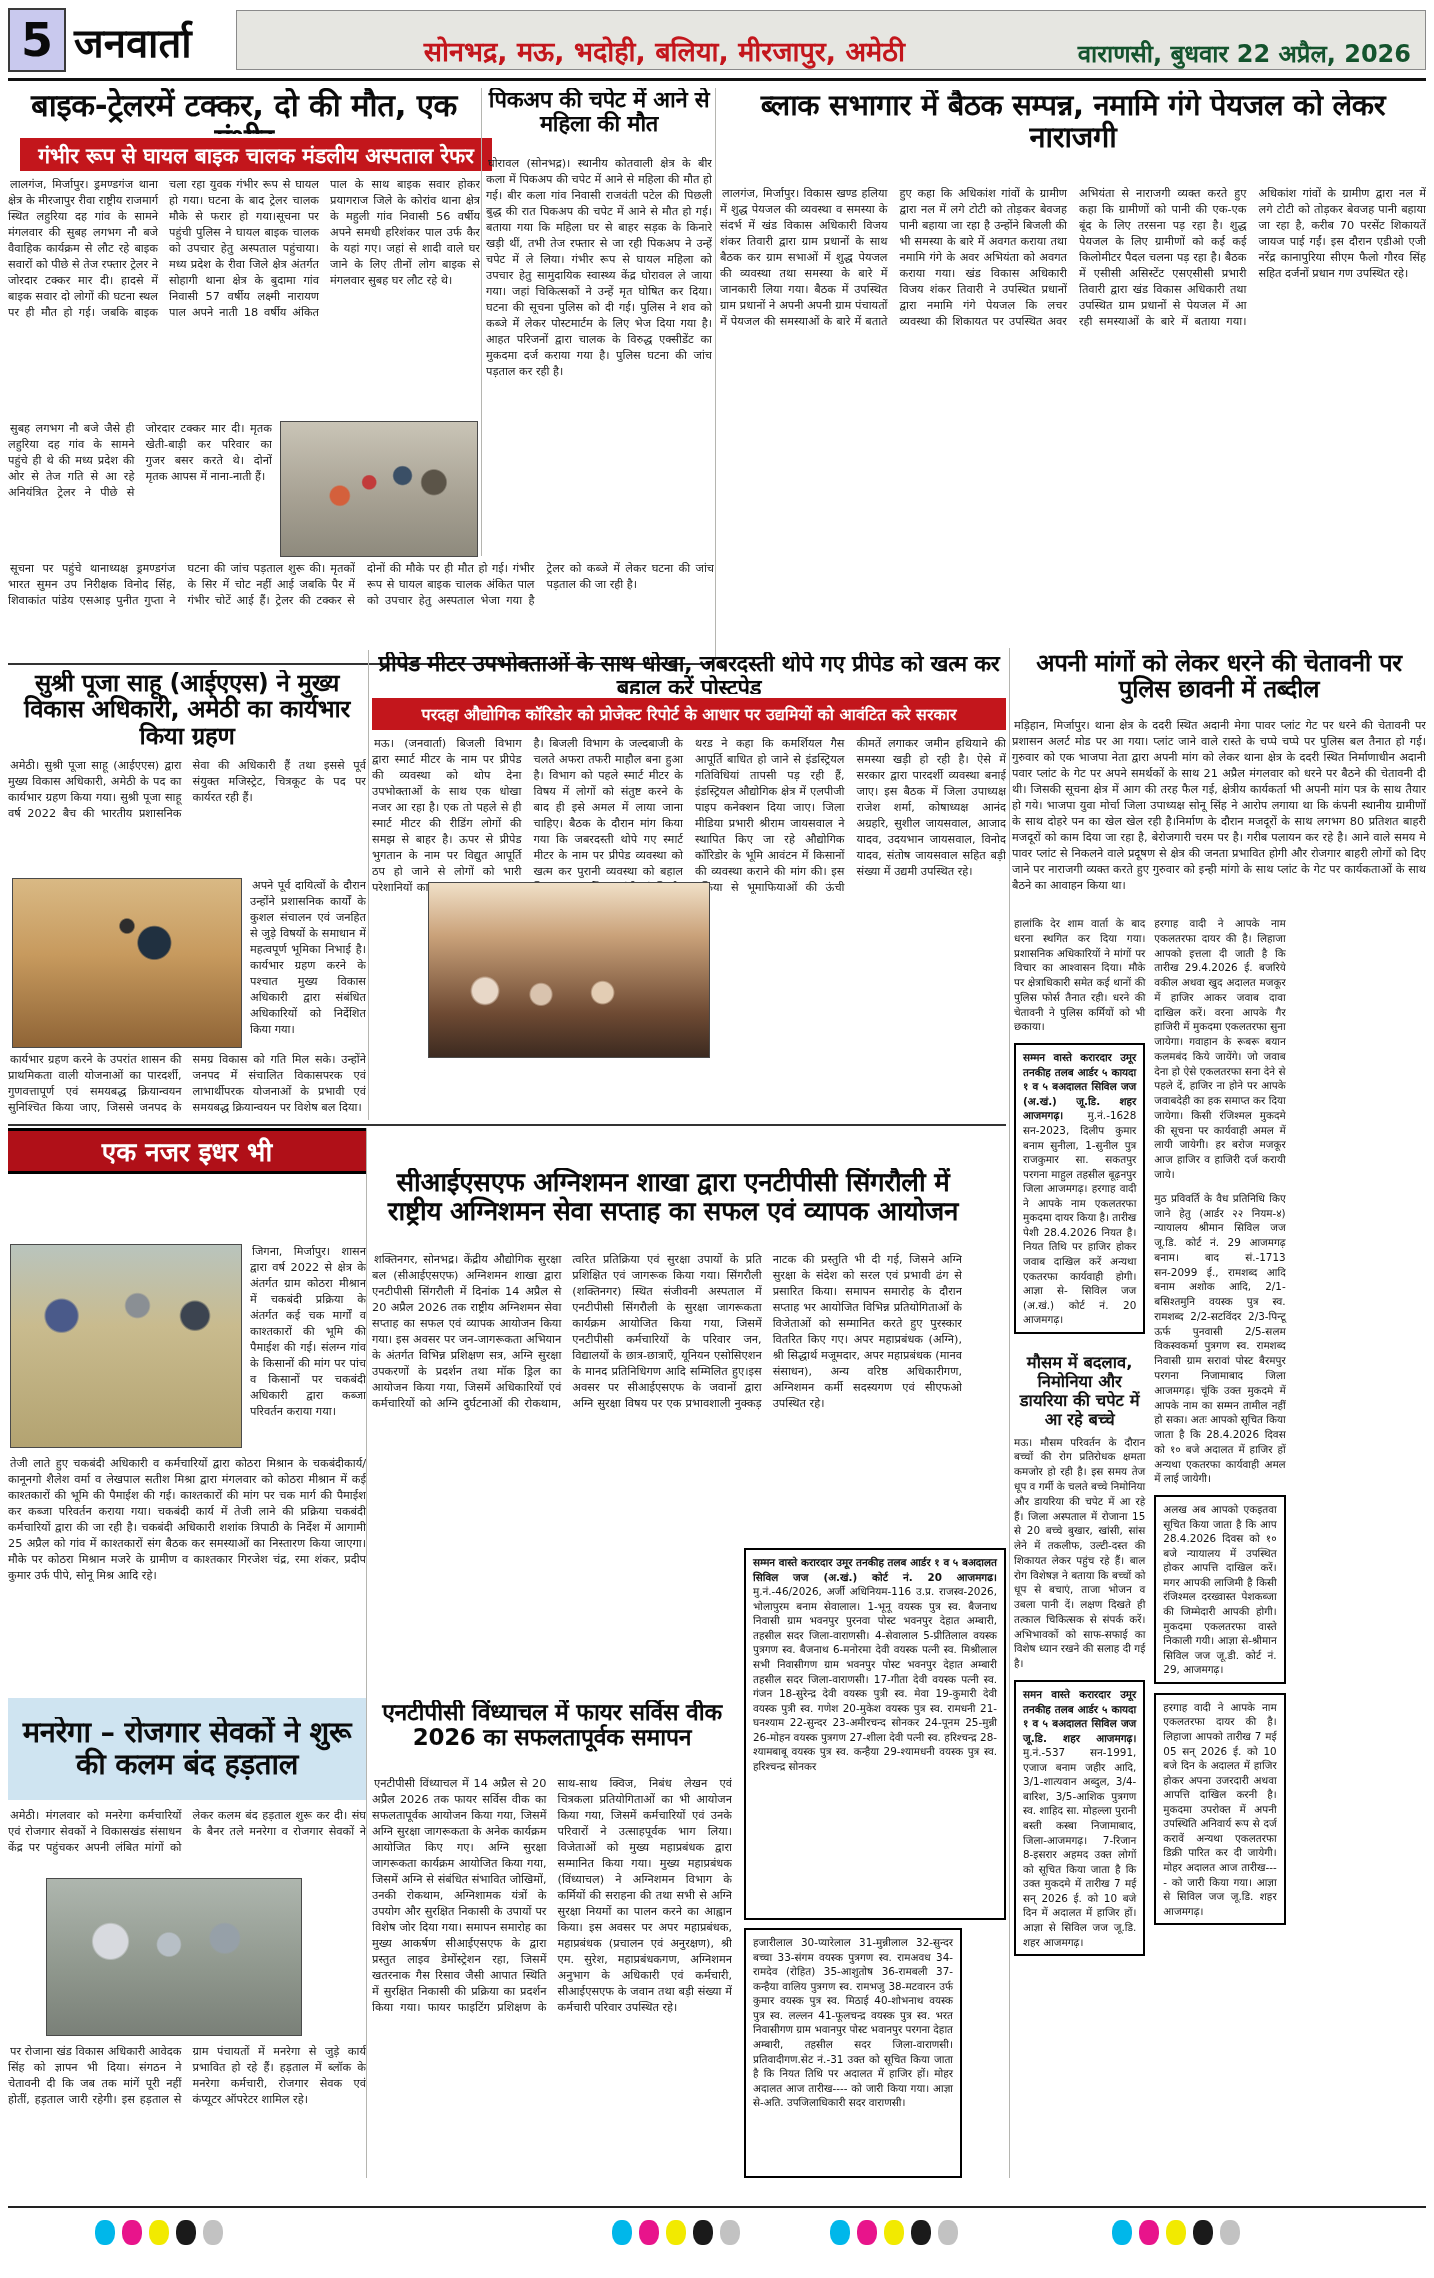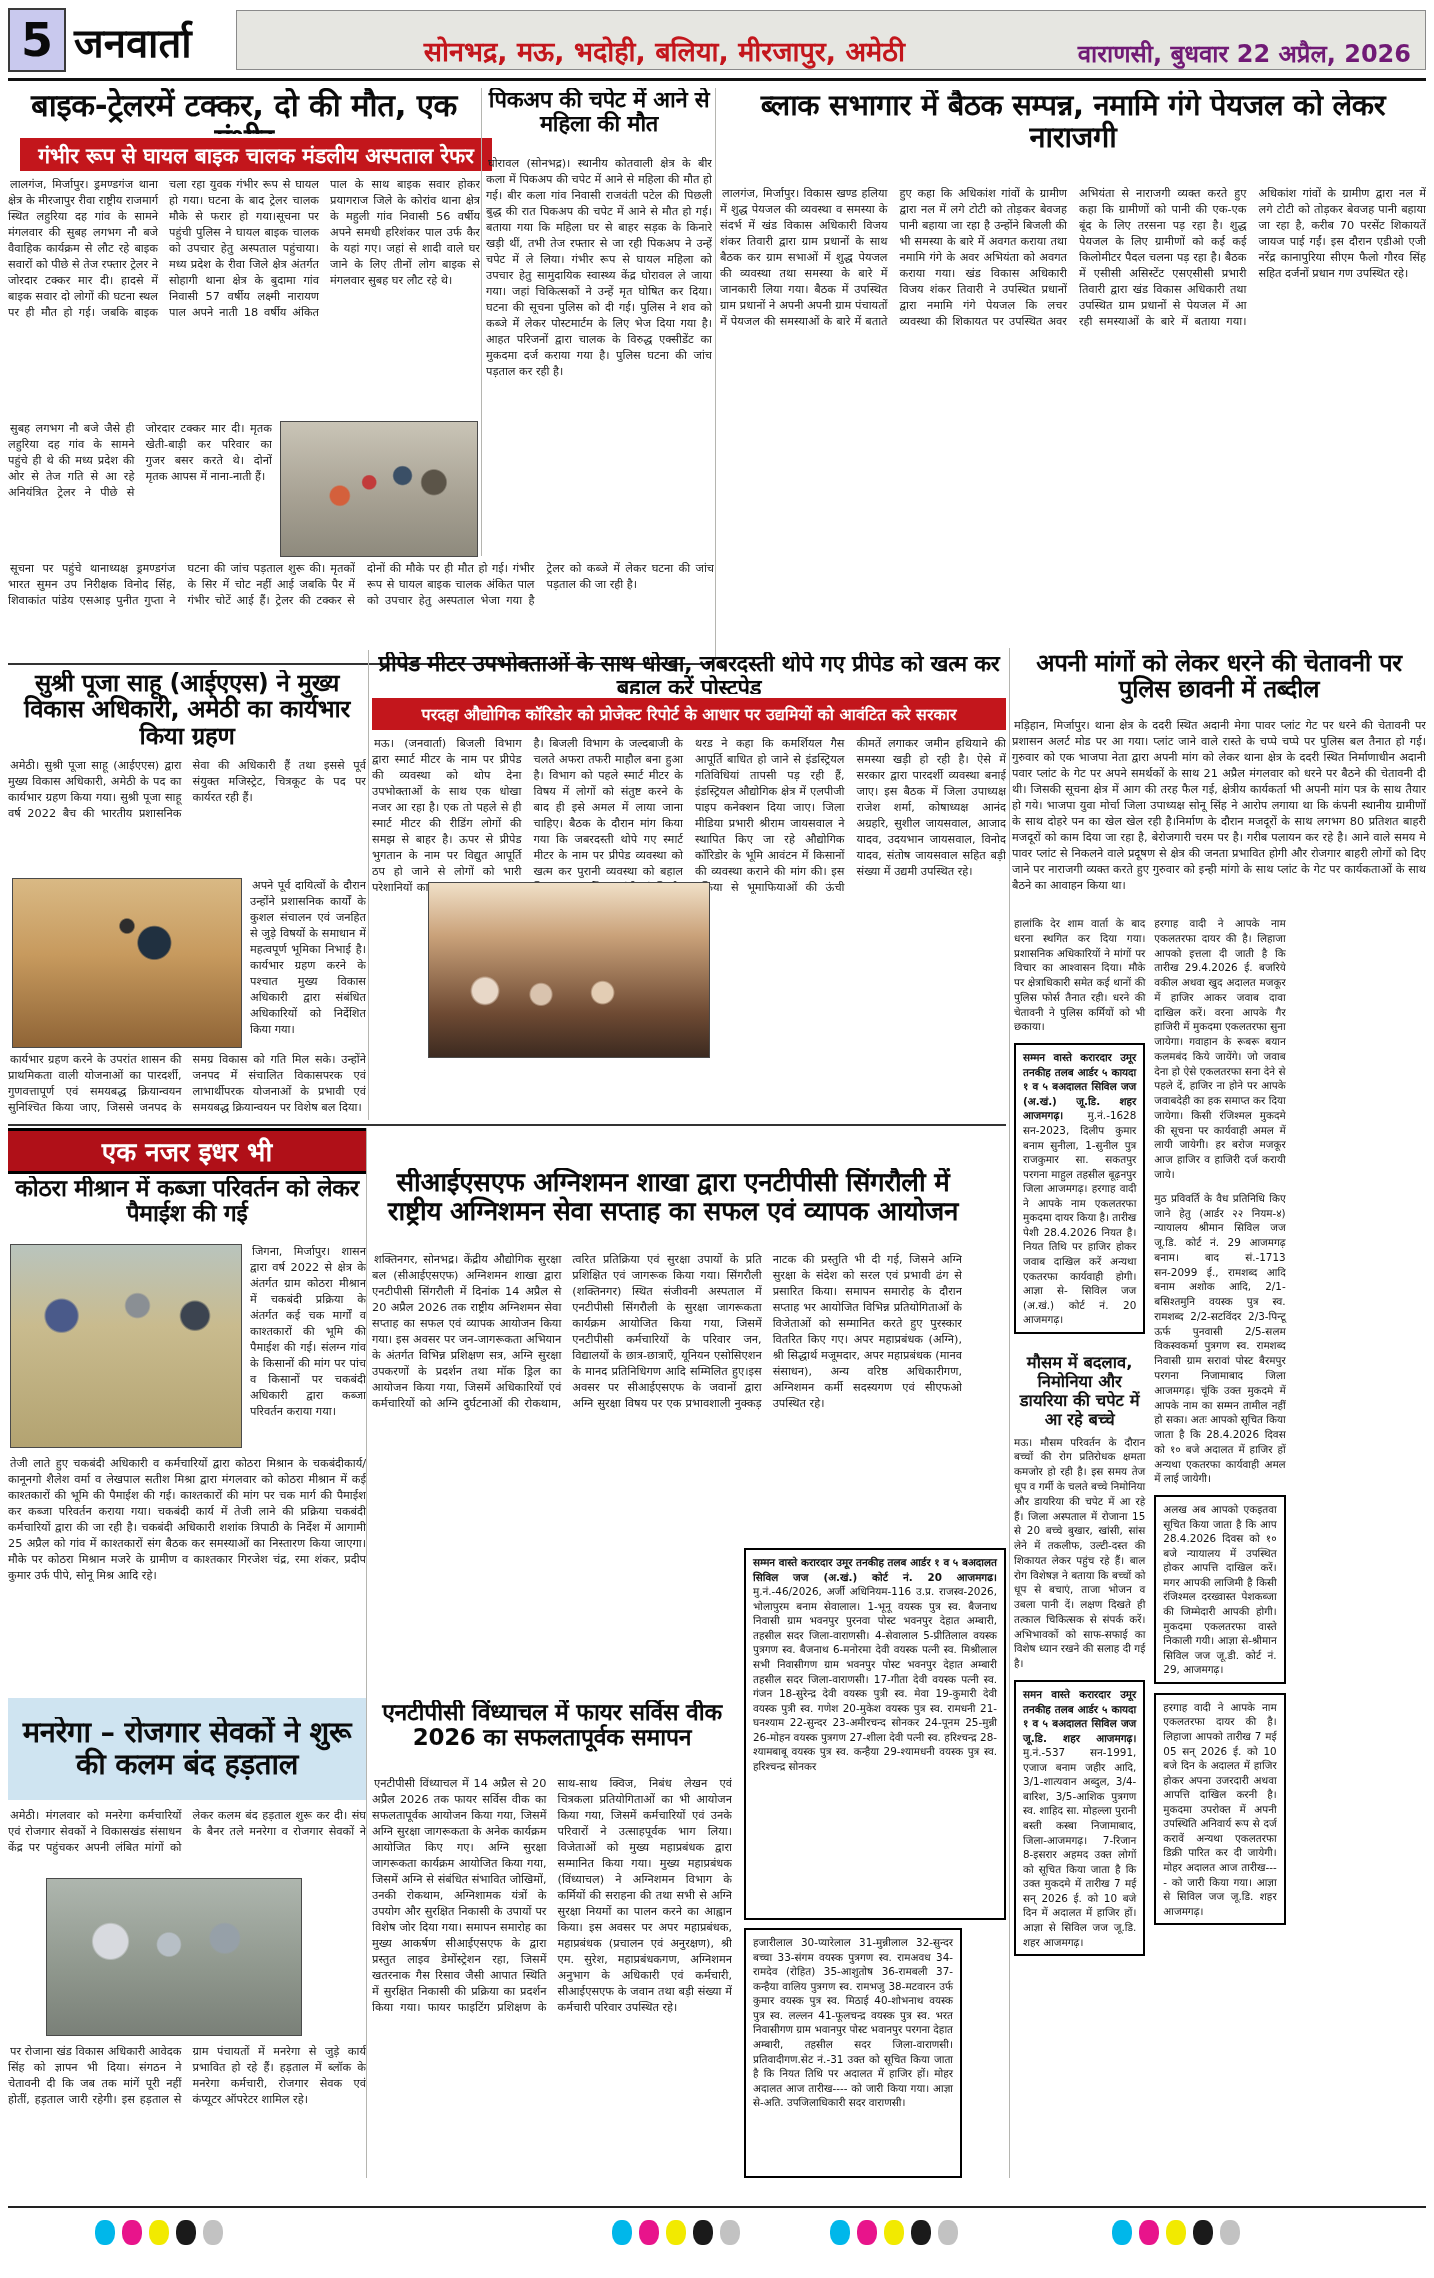--- a/index.html
+++ b/index.html
@@ -34,21 +34,21 @@
 <body>
 
 <div class="page">
 
   <div class="abs pnum" style="left:8px;top:8px;width:58px;height:64px;">
       <span>5</span>
     </div>
   <div class="abs" style="left:74px;top:14px;width:158px;height:56px;font-size:40px;font-weight:bold;color:#0a0a0a;"><span>जनवार्ता</span></div>
   <div class="abs header-box" style="left:236px;top:10px;width:1190px;height:60px;padding:0 14px;align-items:flex-end;">
     <div style="flex:1;text-align:center;font-weight:bold;font-size:27px;color:#c3161c;">सोनभद्र, मऊ, भदोही, बलिया, मीरजापुर, अमेठी</div>
-    <div style="font-weight:bold;font-size:24px;color:#701a75;white-space:nowrap;">वाराणसी, बुधवार 22 अप्रैल, 2026</div>
+    <div style="font-weight:bold;font-size:24px;color:#14532d;white-space:nowrap;">वाराणसी, बुधवार 22 अप्रैल, 2026</div>
   </div>
   <div class="abs hrule" style="left:8px;top:78px;width:1418px;height:3px;background:#111;"></div>
 
   <div class="abs hl" style="left:8px;top:88px;width:472px;height:46px;font-size:31px;">बाइक-ट्रेलरमें टक्कर,  दो की मौत, एक गंभीर</div>
   <div class="abs redbar" style="left:8px;top:138px;width:472px;height:33px;font-size:21px;margin-left:12px;">गंभीर रूप से घायल बाइक चालक मंडलीय अस्पताल रेफर</div>
   <div class="abs body-text cols3" style="left:8px;top:177px;width:472px;height:240px;">लालगंज, मिर्जापुर। ड्रमण्डगंज थाना क्षेत्र के मीरजापुर रीवा राष्ट्रीय राजमार्ग स्थित लहुरिया दह गांव के सामने मंगलवार की सुबह लगभग नौ बजे वैवाहिक कार्यक्रम से लौट रहे बाइक सवारों को पीछे से तेज रफ्तार ट्रेलर ने जोरदार टक्कर मार दी। हादसे में बाइक सवार दो लोगों की घटना स्थल पर ही मौत हो गई। जबकि बाइक चला रहा युवक गंभीर रूप से घायल हो गया। घटना के बाद ट्रेलर चालक मौके से फरार हो गया।सूचना पर पहुंची पुलिस ने घायल बाइक चालक को उपचार हेतु अस्पताल पहुंचाया। मध्य प्रदेश के रीवा जिले क्षेत्र अंतर्गत सोहागी थाना क्षेत्र के बुदामा गांव निवासी 57 वर्षीय लक्ष्मी नारायण पाल अपने नाती 18 वर्षीय अंकित पाल के साथ बाइक सवार होकर प्रयागराज जिले के कोरांव थाना क्षेत्र के महुली गांव निवासी 56 वर्षीय अपने समधी हरिशंकर पाल उर्फ कैर के यहां गए। जहां से शादी वाले घर जाने के लिए तीनों लोग बाइक से मंगलवार सुबह घर लौट रहे थे।</div>
   <div class="abs body-text cols2" style="left:8px;top:421px;width:264px;height:136px;">सुबह लगभग नौ बजे जैसे ही लहुरिया दह गांव के सामने पहुंचे ही थे की मध्य प्रदेश की ओर से तेज गति से आ रहे अनियंत्रित ट्रेलर ने पीछे से जोरदार टक्कर मार दी। मृतक खेती-बाड़ी कर परिवार का गुजर बसर करते थे। दोनों मृतक आपस में नाना-नाती हैं।</div>
   <div class="abs photo" style="left:280px;top:421px;width:198px;height:136px;background:
        radial-gradient(circle at 30% 55%, #d4603c 0 6%, transparent 7%),
        radial-gradient(circle at 45% 45%, #c23b3b 0 5%, transparent 6%),
@@ -89,21 +89,20 @@
   <div class="abs photo" style="left:428px;top:882px;width:282px;height:176px;background:
        radial-gradient(circle at 20% 62%, #e8d8c8 0 5%, transparent 6%),
        radial-gradient(circle at 40% 64%, #d9c3ae 0 5%, transparent 6%),
        radial-gradient(circle at 62% 63%, #e3cdb4 0 5%, transparent 6%),
        linear-gradient(180deg,#f0e0c8 0%,#caa27a 30%,#6e4a33 75%,#3c2a20 100%);"></div>
 
   <div class="abs hrule" style="left:8px;top:1124px;width:998px;height:2px;background:#333;"></div>
   <div class="abs vrule" style="left:366px;top:1128px;height:1050px;"></div>
 
   <div class="abs redbar" style="left:8px;top:1128px;width:358px;height:40px;font-size:26px;border-top:3px solid #000;border-bottom:3px solid #000;background:#b01018;">एक नजर इधर भी</div>
-  <div class="abs hl" style="left:8px;top:1176px;width:358px;height:62px;font-size:23px;">कोठरा मीश्रान में कब्जा परिवर्तन को लेकर पैमाईश की गई</div>
   <div class="abs photo" style="left:10px;top:1244px;width:232px;height:204px;background:
        radial-gradient(circle at 22% 35%, #4a5a8a 0 7%, transparent 8%),
        radial-gradient(circle at 55% 30%, #8a8f94 0 6%, transparent 7%),
        radial-gradient(circle at 80% 35%, #3c4450 0 6%, transparent 7%),
        linear-gradient(180deg,#b9c4bd 0%,#c9bb8e 40%,#b3a371 100%);"></div>
   <div class="abs body-text" style="left:250px;top:1244px;width:116px;height:204px;">जिगना, मिर्जापुर। शासन द्वारा वर्ष 2022 से क्षेत्र के अंतर्गत ग्राम कोठरा मीश्रान में चकबंदी प्रक्रिया के अंतर्गत कई चक मार्गों व काश्तकारों की भूमि की पैमाईश की गई। संलग्न गांव के किसानों की मांग पर पांच व किसानों पर चकबंदी अधिकारी द्वारा कब्जा परिवर्तन कराया गया।</div>
   <div class="abs body-text" style="left:8px;top:1456px;width:358px;height:236px;">तेजी लाते हुए चकबंदी अधिकारी व कर्मचारियों द्वारा कोठरा मिश्रान के चकबंदीकार्य/कानूनगो शैलेश वर्मा व लेखपाल सतीश मिश्रा द्वारा मंगलवार को कोठरा मीश्रान में कई काश्तकारों की भूमि की पैमाईश की गई। काश्तकारों की मांग पर चक मार्ग की पैमाईश कर कब्जा परिवर्तन कराया गया। चकबंदी कार्य में तेजी लाने की प्रक्रिया चकबंदी कर्मचारियों द्वारा की जा रही है। चकबंदी अधिकारी शशांक त्रिपाठी के निर्देश में आगामी 25 अप्रैल को गांव में काश्तकारों संग बैठक कर समस्याओं का निस्तारण किया जाएगा। मौके पर कोठरा मिश्रान मजरे के ग्रामीण व काश्तकार गिरजेश चंद्र, रमा शंकर, प्रदीप कुमार उर्फ पीपे, सोनू मिश्र आदि रहे।</div>
 
   <div class="abs bluebox" style="left:8px;top:1698px;width:358px;height:102px;">
     <div class="hl" style="width:340px;font-size:29px;">मनरेगा – रोजगार सेवकों ने शुरू की कलम बंद हड़ताल</div>

